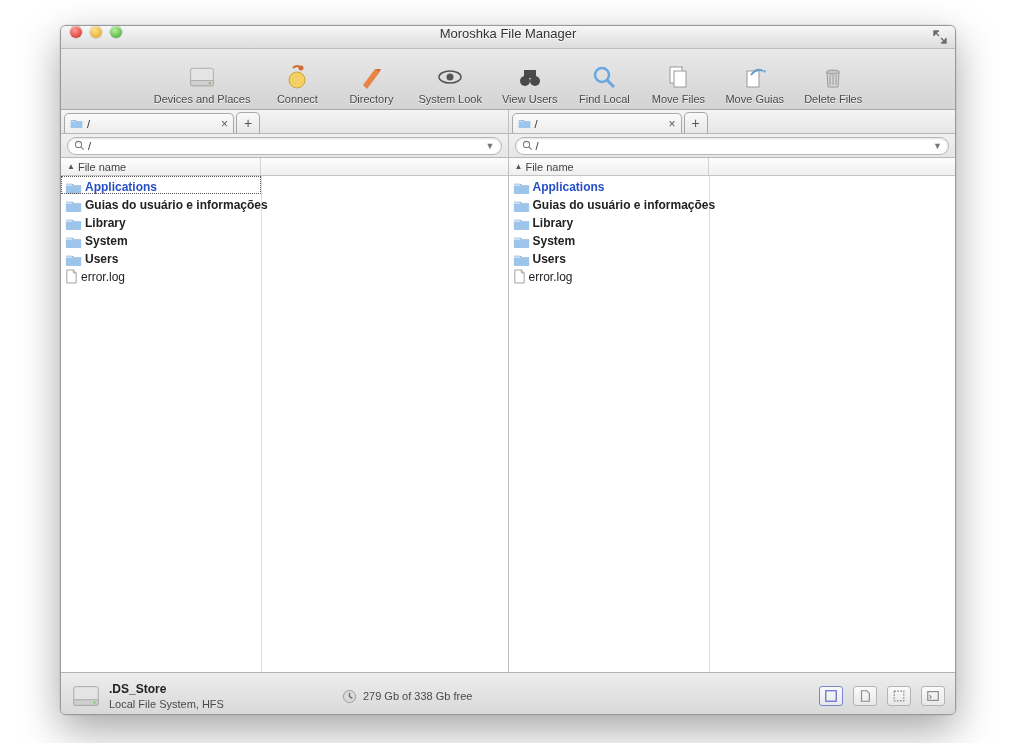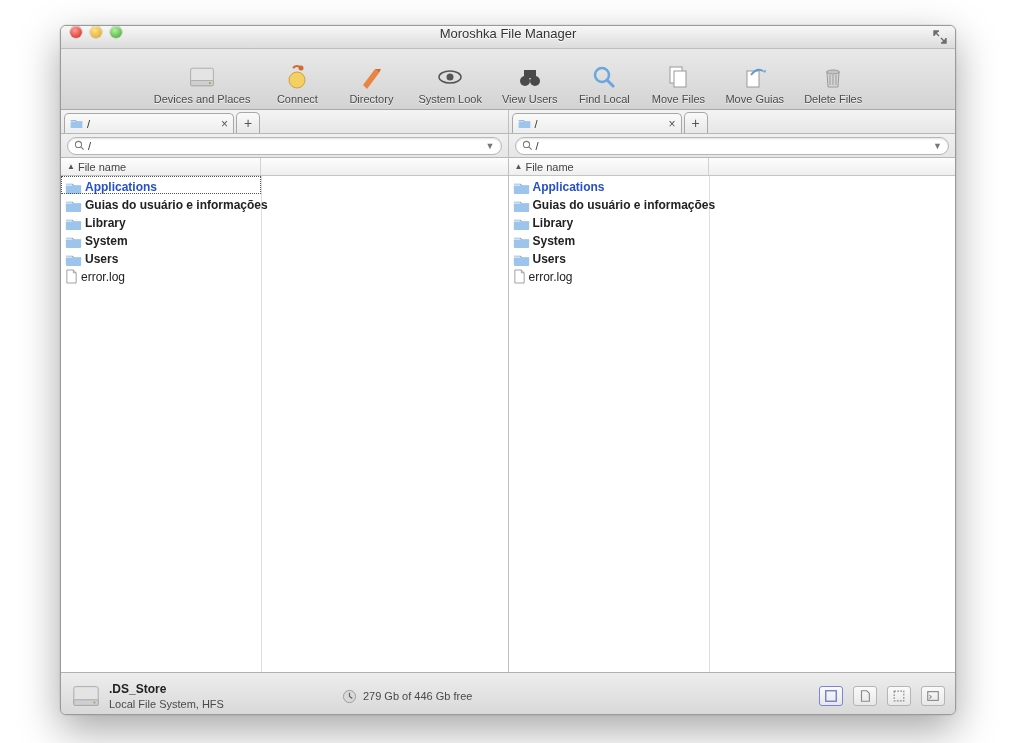--- a/index.html
+++ b/index.html
@@ -381,21 +381,21 @@
           <use href="#sym-drive"></use>
         </svg>
       <div class="statustext">
         <span class="fn">.DS_Store</span>
         <span class="fs">Local File System, HFS</span>
       </div>
       <div class="freearea">
         <svg class="clock">
             <use href="#sym-clock"></use>
           </svg>
-        <span>279 Gb of 446 Gb free</span>
+        <span>279 Gb of 338 Gb free</span>
       </div>
       <div class="sb-right">
         <div class="sb-btn" style="border-color:#7a86d4">
           <svg viewBox="0 0 16 16">
               <rect x="2" y="2" width="12" height="12" fill="none" stroke="#6b76d0" stroke-width="1.5"></rect>
             </svg>
         </div>
         <div class="sb-btn">
           <svg viewBox="0 0 16 16">
               <path d="M4 2 h6 l3 3 v9 h-9 z" fill="none" stroke="#8a8a8a" stroke-width="1.3"></path>

